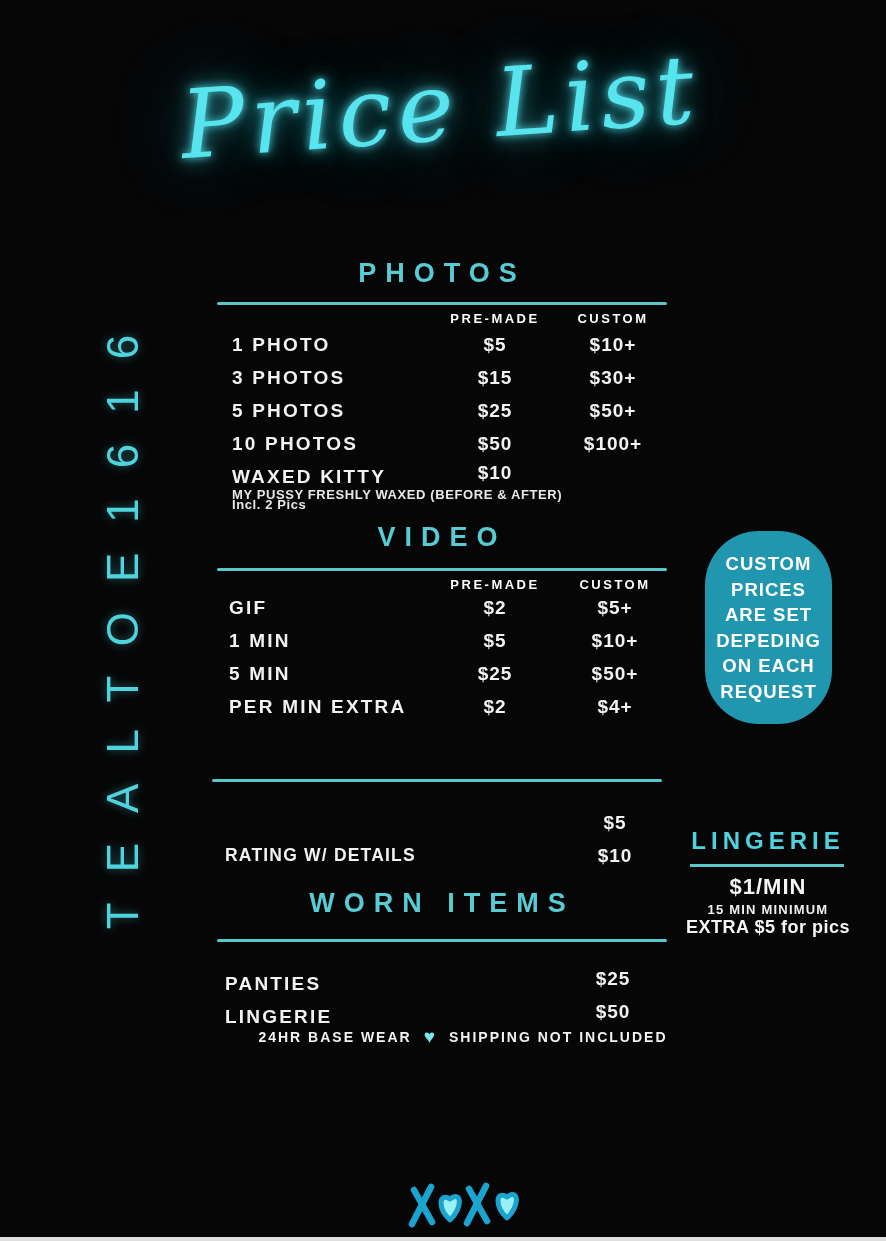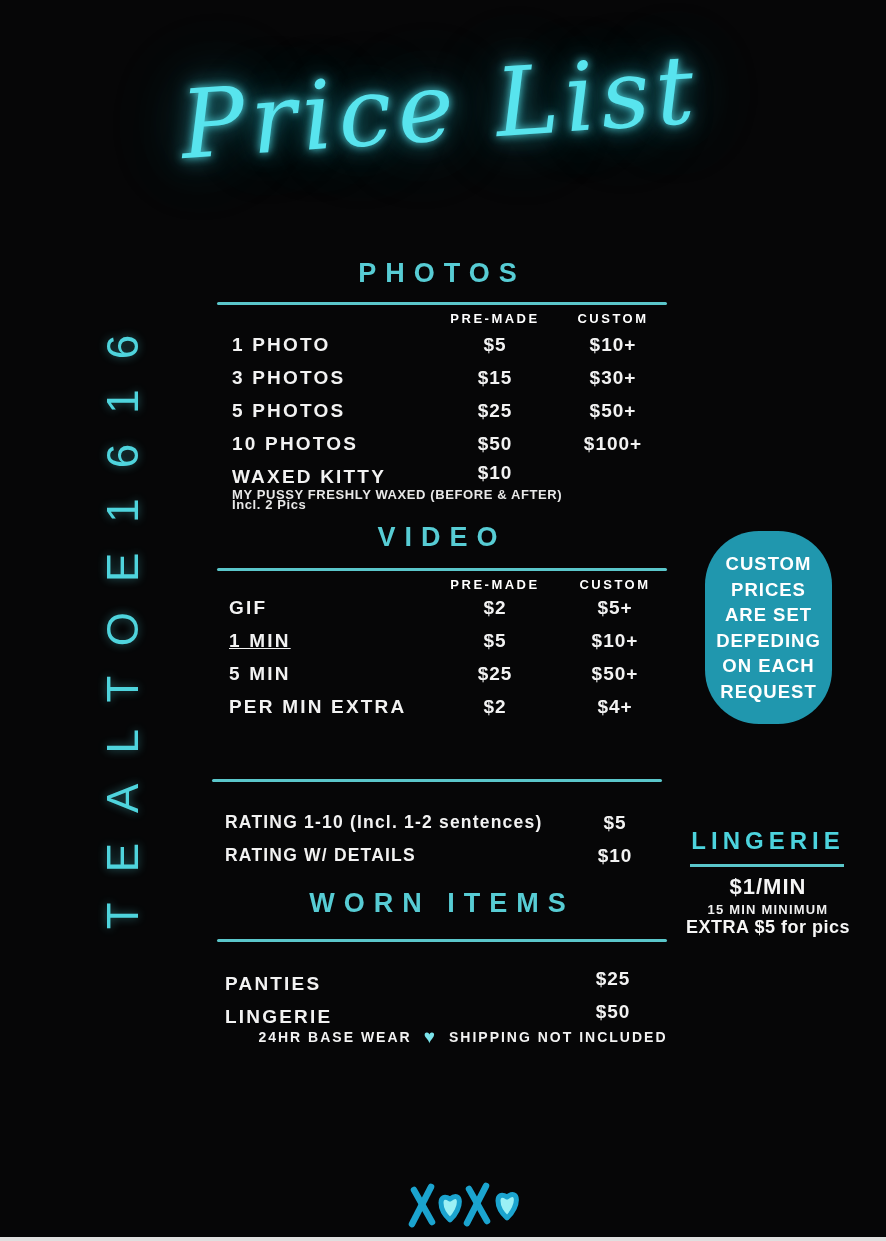--- a/index.html
+++ b/index.html
@@ -125,35 +125,34 @@
 
   <div class="sec-heading" style="top:522px;">VIDEO</div>
   <div class="divider" style="left:217px; top:568px; width:450px;"></div>
   <div class="colhead" style="left:440px; top:577px;">PRE-MADE</div>
   <div class="colhead" style="left:560px; top:577px;">CUSTOM</div>
 
   <div class="row-label" style="left:229px; top:597px;">GIF</div>
   <div class="price" style="left:445px; top:597px;">$2</div>
   <div class="price" style="left:565px; top:597px;">$5+</div>
 
-  <div class="row-label" style="left:229px; top:630px;text-decoration:underline;">1 MIN</div>
+  <div class="row-label" style="left:229px; top:630px;">1 MIN</div>
   <div class="price" style="left:445px; top:630px;">$5</div>
   <div class="price" style="left:565px; top:630px;">$10+</div>
 
   <div class="row-label" style="left:229px; top:663px;">5 MIN</div>
   <div class="price" style="left:445px; top:663px;">$25</div>
   <div class="price" style="left:565px; top:663px;">$50+</div>
 
   <div class="row-label" style="left:229px; top:696px;">PER MIN EXTRA</div>
   <div class="price" style="left:445px; top:696px;">$2</div>
   <div class="price" style="left:565px; top:696px;">$4+</div>
 
   <div class="divider" style="left:212px; top:779px; width:450px;"></div>
 
-  <div class="rating-label" style="top:812px;">RATING 1-10 (Incl. 1-2 sentences)</div>
   <div class="price" style="left:565px; top:812px;">$5</div>
   <div class="rating-label" style="top:845px;">RATING W/ DETAILS</div>
   <div class="price" style="left:565px; top:845px;">$10</div>
 
   <div class="sec-heading" style="top:888px;">WORN ITEMS</div>
   <div class="divider" style="left:217px; top:939px; width:450px;"></div>
 
   <div class="row-label" style="left:225px; top:973px;">PANTIES</div>
   <div class="price" style="left:563px; top:968px;">$25</div>
   <div class="row-label" style="left:225px; top:1006px;">LINGERIE</div>

